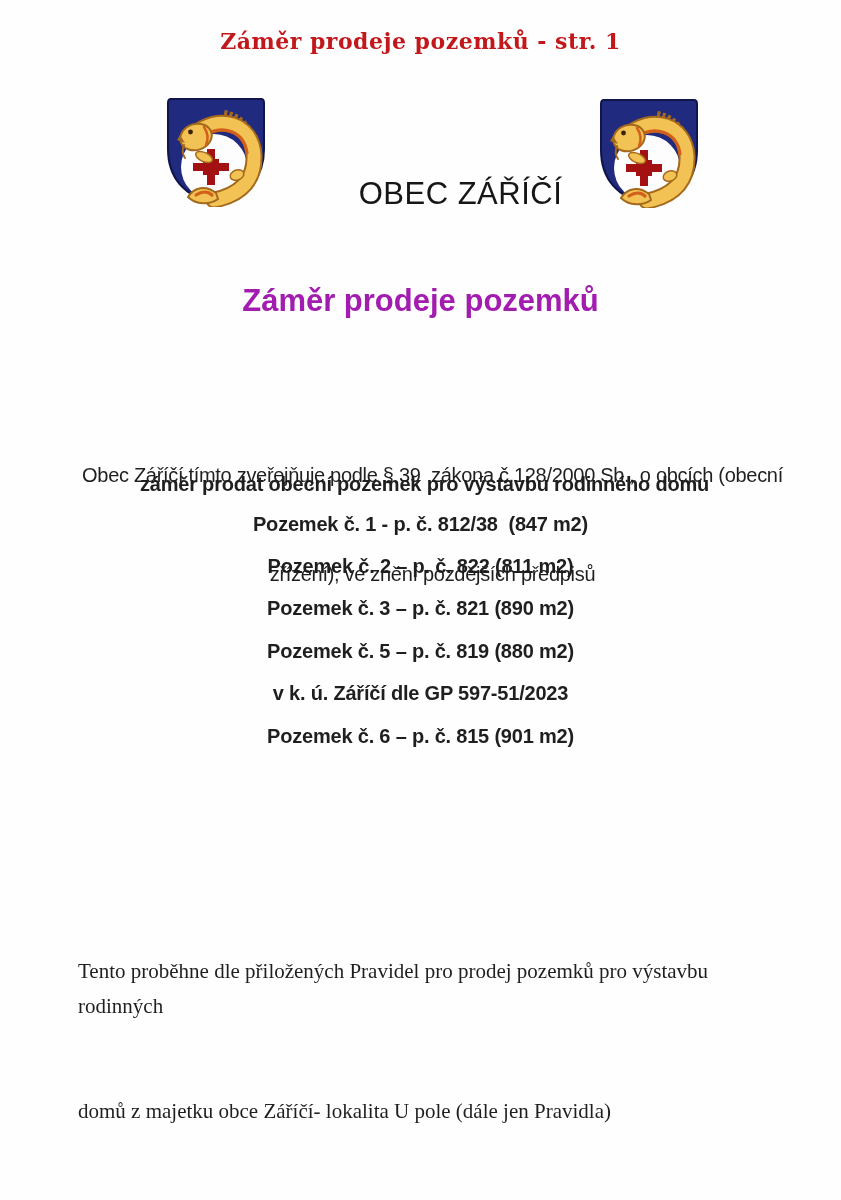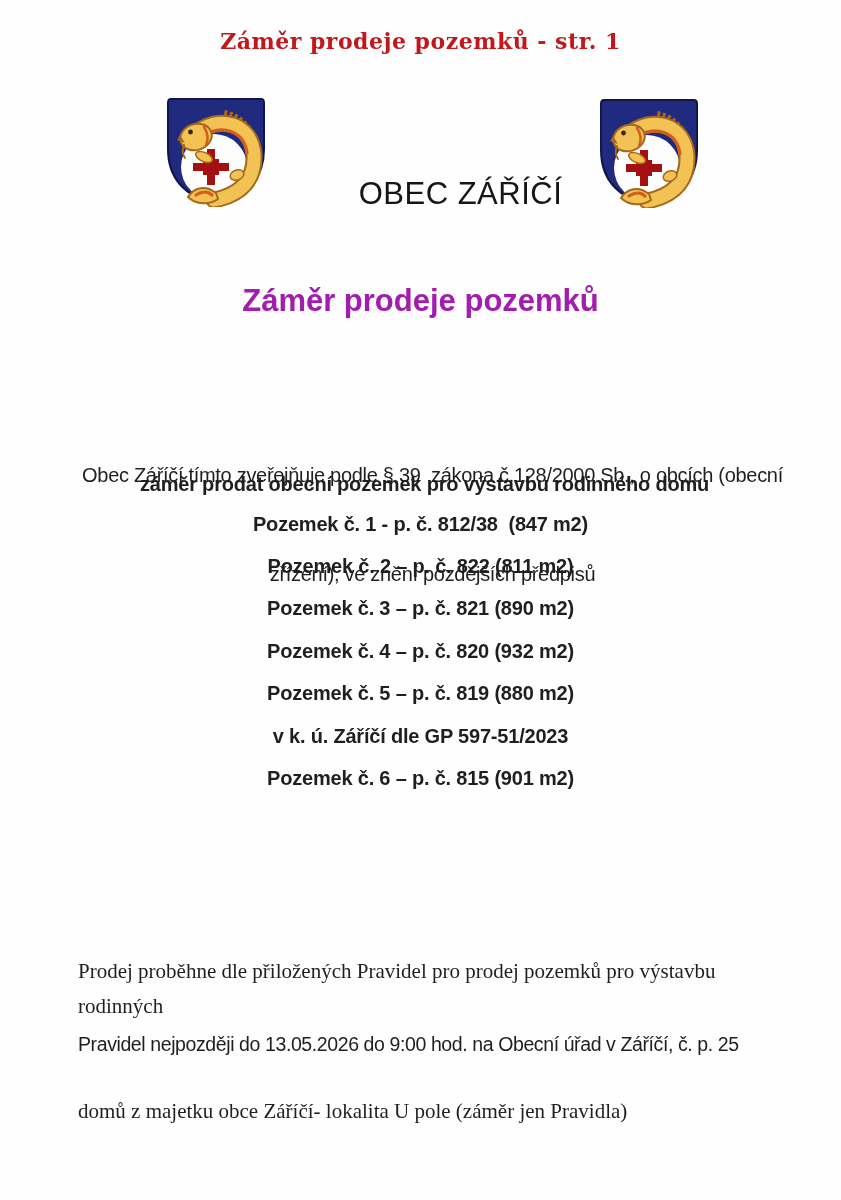--- a/index.html
+++ b/index.html
@@ -183,28 +183,26 @@
     <div>Obec Záříčí tímto zveřejňuje podle § 39  zákona č.128/2000 Sb., o obcích (obecní</div>
     <div>zřízení), ve znění pozdějších předpisů</div>
   </div>
 
   <div class="subject-line">záměr prodat obecní pozemek pro výstavbu rodinného domu</div>
 
   <div class="parcel-list">
     <div class="parcel-line">Pozemek č. 1 - p. č. 812/38  (847 m2)</div>
     <div class="parcel-line">Pozemek č. 2 – p. č. 822 (811 m2)</div>
     <div class="parcel-line">Pozemek č. 3 – p. č. 821 (890 m2)</div>
-    <div class="parcel-line">Pozemek č. 4 – p. č. 820 (932 m2)</div>
     <div class="parcel-line">Pozemek č. 5 – p. č. 819 (880 m2)</div>
     <div class="parcel-line">v k. ú. Záříčí dle GP 597-51/2023</div>
     <div class="parcel-line">Pozemek č. 6 – p. č. 815 (901 m2)</div>
   </div>
 
   <div class="para rules">
-    <div>Prodej proběhne dle přiložených Pravidel pro prodej pozemků pro výstavbu rodinných</div>
-    <div>domů z majetku obce Záříčí- lokalita U pole (záměr jen Pravidla)</div>
+    <div>Tento proběhne dle přiložených Pravidel pro prodej pozemků pro výstavbu rodinných</div>
+    <div>domů z majetku obce Záříčí- lokalita U pole (dále jen Pravidla)</div>
   </div>
 
   <div class="para notice">
-    <div>Pravidel nejpozději do 13.05.2026 do 9:00 hod. na Obecní úřad v Záříčí, č. p. 25</div>
   </div>
 
 </div>
 
 </body></html>

